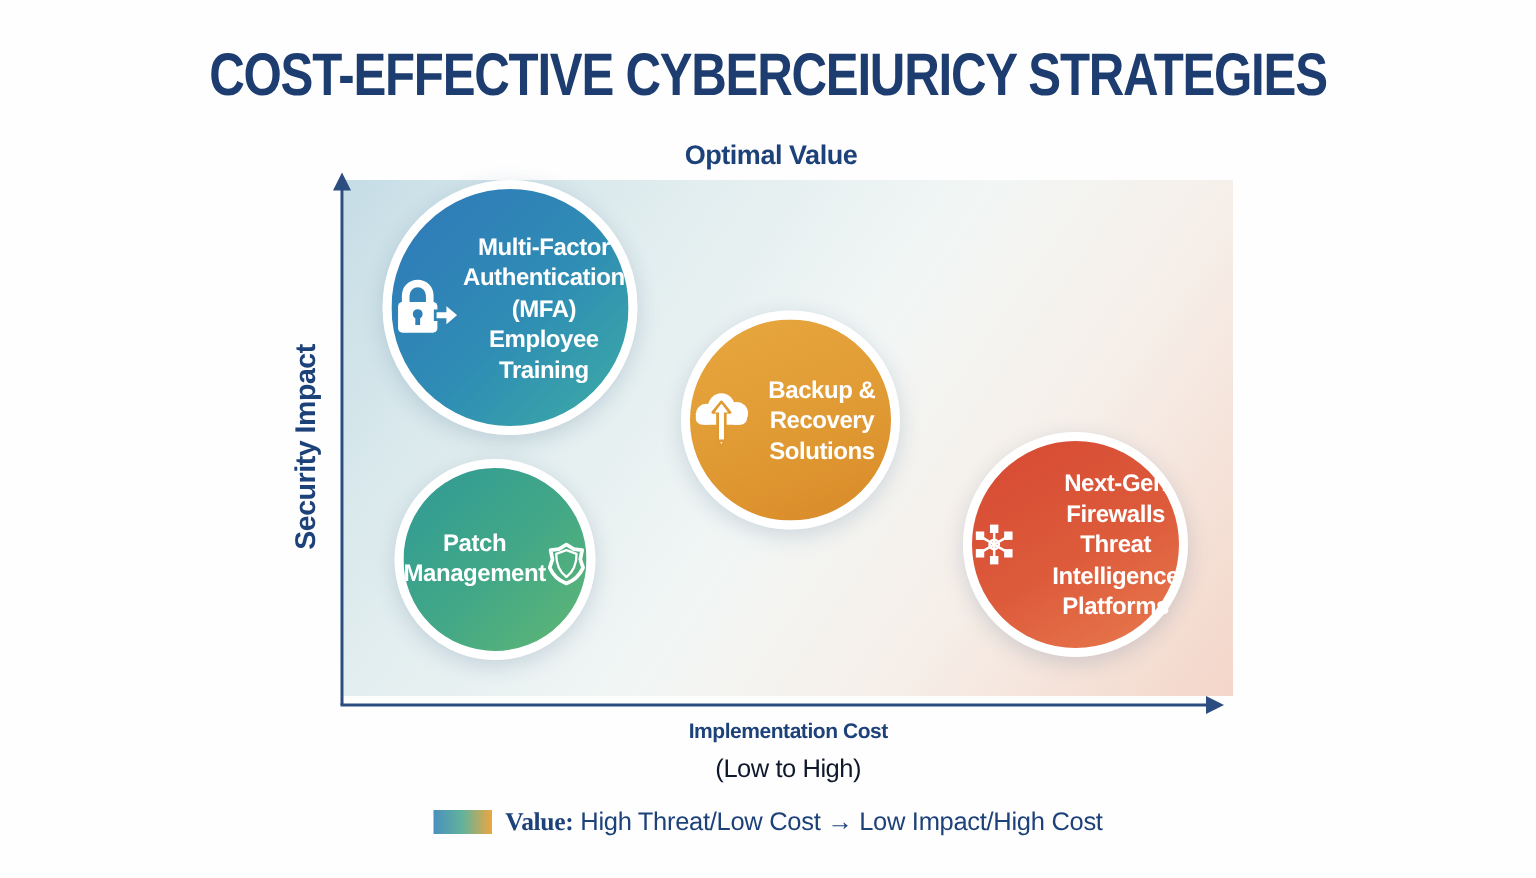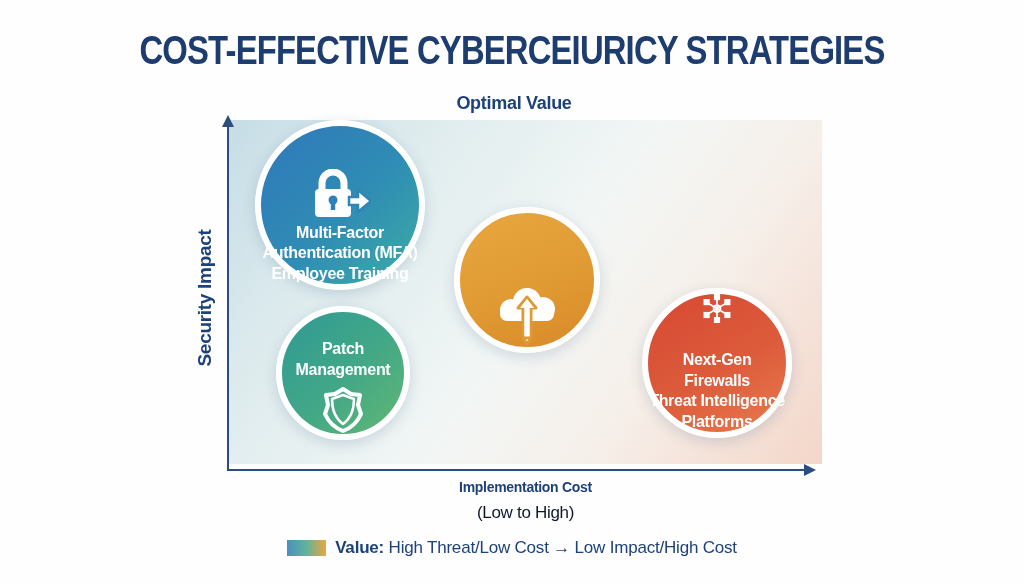--- a/index.html
+++ b/index.html
@@ -33,49 +33,49 @@
     position:absolute;left:229px;top:479px;width:593px;text-align:center;
     font-size:14px;font-weight:bold;color:#1d4179;letter-spacing:-.3px;
   }
   .xsublabel{
     position:absolute;left:229px;top:503px;width:593px;text-align:center;
     font-size:17px;color:#0f172a;letter-spacing:-.3px;
   }
   .bubble{
     position:absolute;border-radius:50%;border:6px solid #ffffff;
     box-shadow:0 4px 14px rgba(40,80,120,.18);
-    display:flex;flex-direction:column;align-items:center;justify-content:flex-end;
+    display:flex;align-items:center;justify-content:flex-start;
     box-sizing:border-box;text-align:center;color:#ffffff;
   }
   .bubble .blabel{
     font-weight:bold;white-space:pre-line;letter-spacing:-.3px;line-height:1.28;
   }
   .b1{left:255px;top:120px;width:170px;height:170px;
       background:linear-gradient(135deg,#2f78ba 0%,#2f8db4 55%,#3dada4 100%);}
   .b1 .blabel{font-size:16px;margin-top:4px;}
-  .b2{left:276px;top:306px;width:134px;height:134px;
+  .b2{left:263px;top:306px;width:134px;height:134px;
       background:linear-gradient(135deg,#2f9a96 0%,#43a886 55%,#62b873 100%);}
   .b2 .blabel{font-size:16px;}
   .b3{left:454px;top:207px;width:146px;height:146px;
       background:linear-gradient(160deg,#e8a73f 0%,#e09a33 55%,#d98a29 100%);}
   .b3 .blabel{font-size:16px;margin-top:3px;}
   .b4{left:642px;top:288px;width:150px;height:150px;
       background:linear-gradient(150deg,#d64933 0%,#dd5b3b 55%,#e87b4e 100%);gap:24px;}
   .b4 .blabel{font-size:16px;margin-top:3px;}
   .icon{display:block;}
   .legend{
     position:absolute;left:0;top:538px;width:1024px;
     display:flex;align-items:center;justify-content:center;gap:9px;
     color:#1d4179;font-size:17px;letter-spacing:-.2px;
   }
   .swatch{
     width:39px;height:16px;
     background:linear-gradient(90deg,#4a90bf 0%,#62b39b 50%,#eca63f 100%);
   }
-  .legend b{font-weight:bold;}
+  .legend b{font-weight:bold;font-family:Liberation Serif, serif;}
 </style>
 </head>
 <body>
 
 <div>
 
   <div class="title">COST-EFFECTIVE CYBERCEIURICY STRATEGIES</div>
 
   <div class="optimal">Optimal Value</div>
 
@@ -120,20 +120,22 @@
 
   <div class="bubble b3">
     <svg class="icon" width="66" height="62" viewBox="0 0 66 62">
       <circle cx="33" cy="17" r="14" fill="#ffffff"></circle>
       <circle cx="17" cy="25" r="11" fill="#ffffff"></circle>
       <circle cx="49" cy="24" r="12" fill="#ffffff"></circle>
       <rect x="6" y="22" width="54" height="14" rx="7" fill="#ffffff"></rect>
       <path d="M33 12 l-9 11 h5 v30 h8 v-30 h5 z M29 53 h8 l-4 6 z" fill="#ffffff" stroke="#e09a33" stroke-width="3" stroke-linejoin="round"></path>
       <path d="M33 14 l-7 9 h4.5 v28 h5 v-28 h4.5 z" fill="#ffffff"></path>
     </svg>
+    <div class="blabel">Backup &amp; Recovery
+Solutions</div>
   </div>
 
   <div class="bubble b4">
     <svg class="icon" width="58" height="52" viewBox="0 0 58 52">
       <g stroke="#ffffff" stroke-width="3.2">
         <line x1="29" y1="26" x2="29" y2="8"></line>
         <line x1="29" y1="26" x2="46" y2="16"></line>
         <line x1="29" y1="26" x2="46" y2="36"></line>
         <line x1="29" y1="26" x2="29" y2="44"></line>
         <line x1="29" y1="26" x2="12" y2="36"></line>

